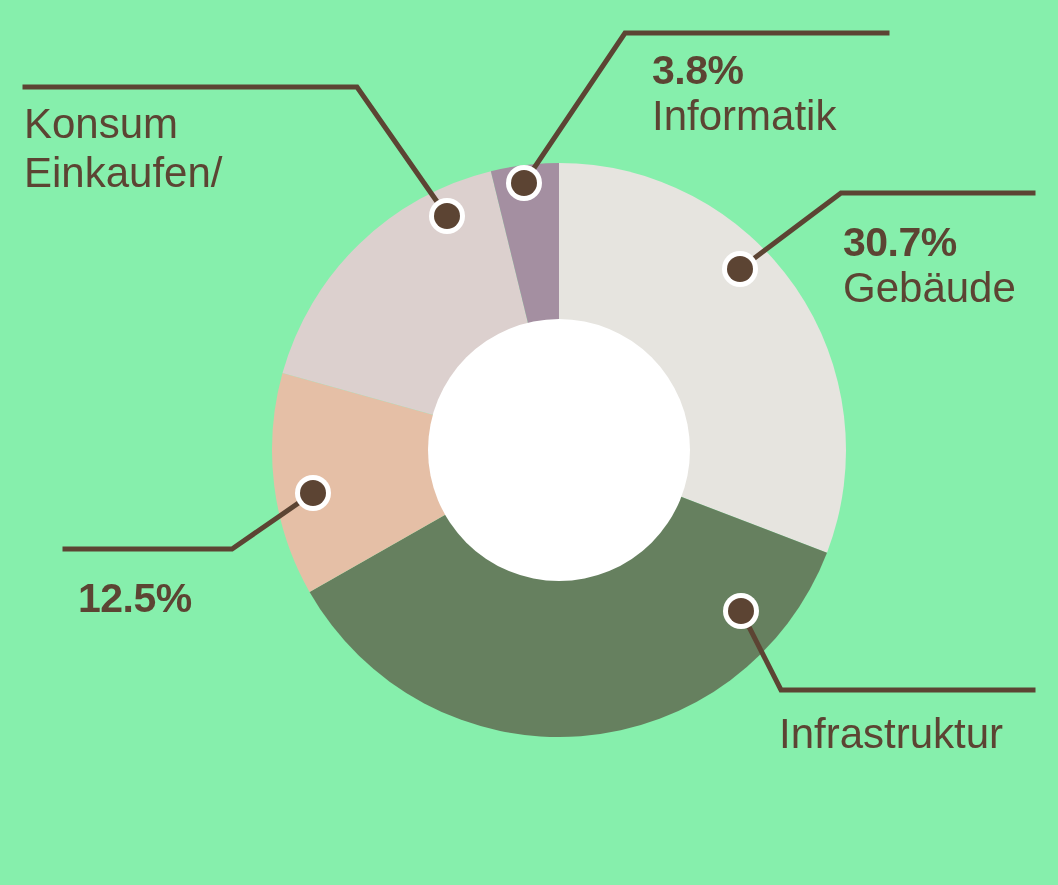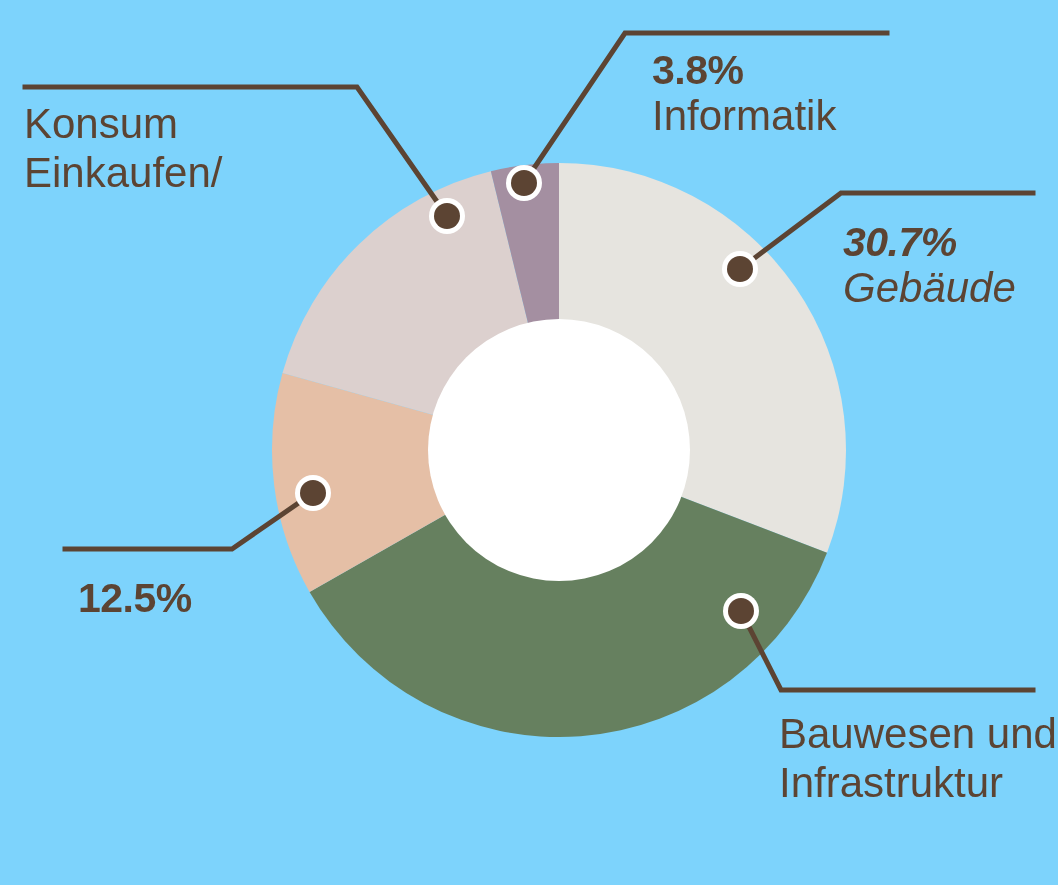--- a/index.html
+++ b/index.html
@@ -7,21 +7,21 @@
     padding: 0;
     background: #ffffff;
   }
   body {
     font-family: "Liberation Sans", sans-serif;
   }
   #stage {
     position: relative;
     width: 1058px;
     height: 885px;
-    background: #7dd3fc;
+    background: #86efac;
     overflow: hidden;
   }
   #donut-svg {
     position: absolute;
     left: 0;
     top: 0;
     width: 1058px;
     height: 885px;
   }
   .callout {
@@ -37,21 +37,21 @@
   }
   .callout .lbl {
     font-size: 42px;
     line-height: 1.16;
     font-weight: 400;
     white-space: nowrap;
   }
 
   
   #callout-informatik { left: 652px; top: 50px; }
-  #callout-gebaeude   { left: 843px; top: 222px; font-style: italic; }
+  #callout-gebaeude   { left: 843px; top: 222px; }
   #callout-bauwesen   { left: 779px; top: 710px; }
   #callout-mobilitaet { left: 62px;  top: 578px; margin-left: 16px; }
   #callout-einkaufen  { left: 24px;  top: 100px; }
 </style>
 </head>
 <body>
 
 <div id="stage">
 
   <svg id="donut-svg" viewBox="0 0 1058 885" aria-label="donut chart">
@@ -96,21 +96,20 @@
     <div class="pct">3.8%</div>
     <div class="lbl">Informatik</div>
   </div>
 
   <div class="callout" id="callout-gebaeude">
     <div class="pct">30.7%</div>
     <div class="lbl">Gebäude</div>
   </div>
 
   <div class="callout" id="callout-bauwesen">
-    <div class="lbl">Bauwesen und</div>
     <div class="lbl">Infrastruktur</div>
   </div>
 
   <div class="callout" id="callout-mobilitaet">
     <div class="pct">12.5%</div>
   </div>
 
   <div class="callout" id="callout-einkaufen">
     <div class="lbl">Konsum</div>
     <div class="lbl">Einkaufen/</div>

